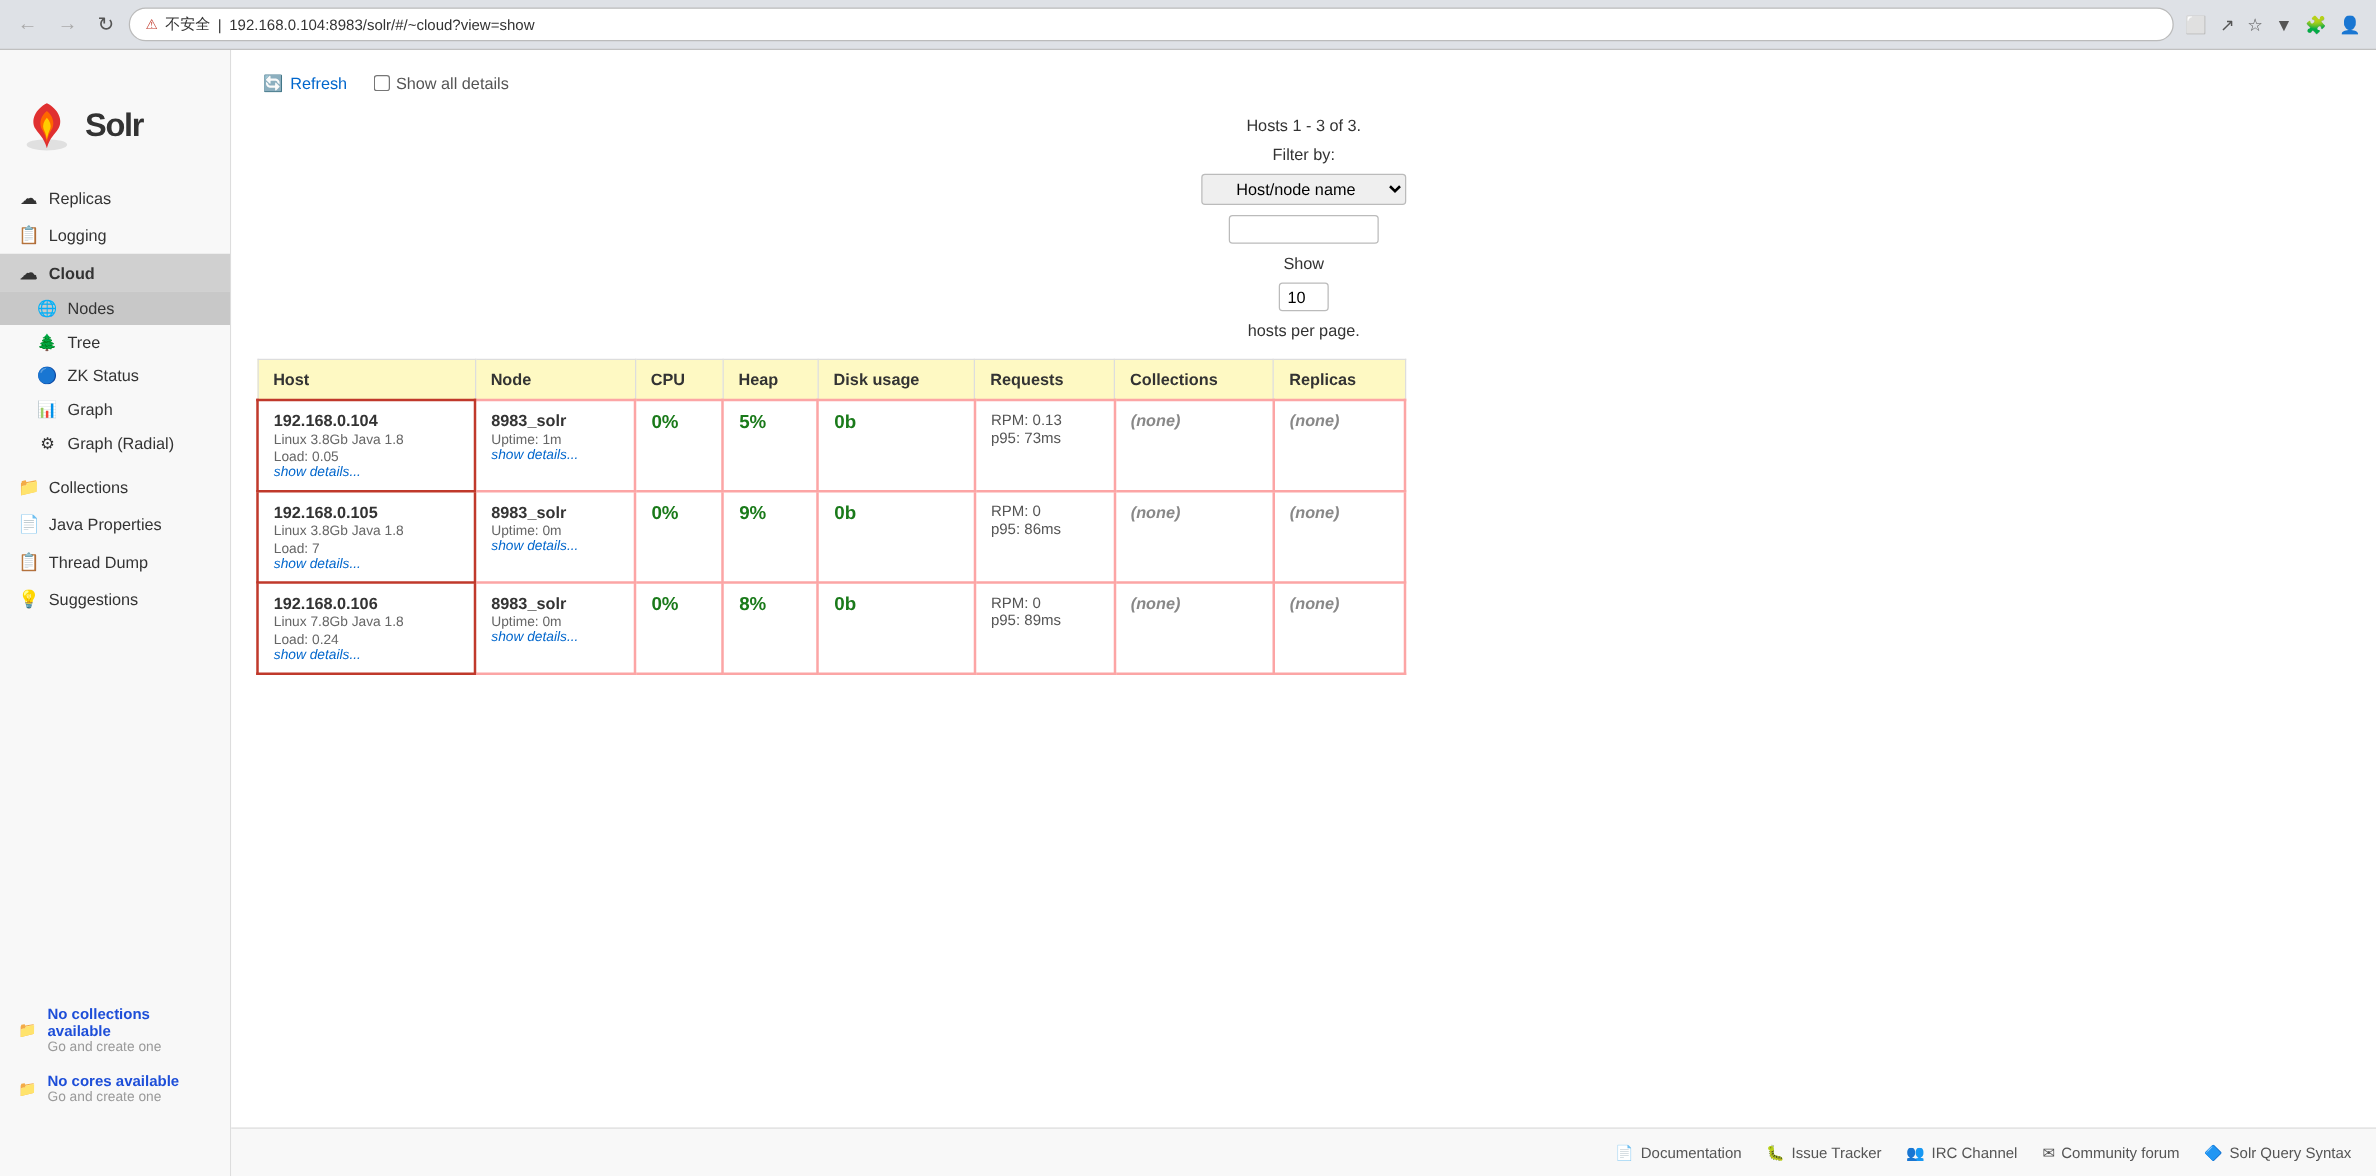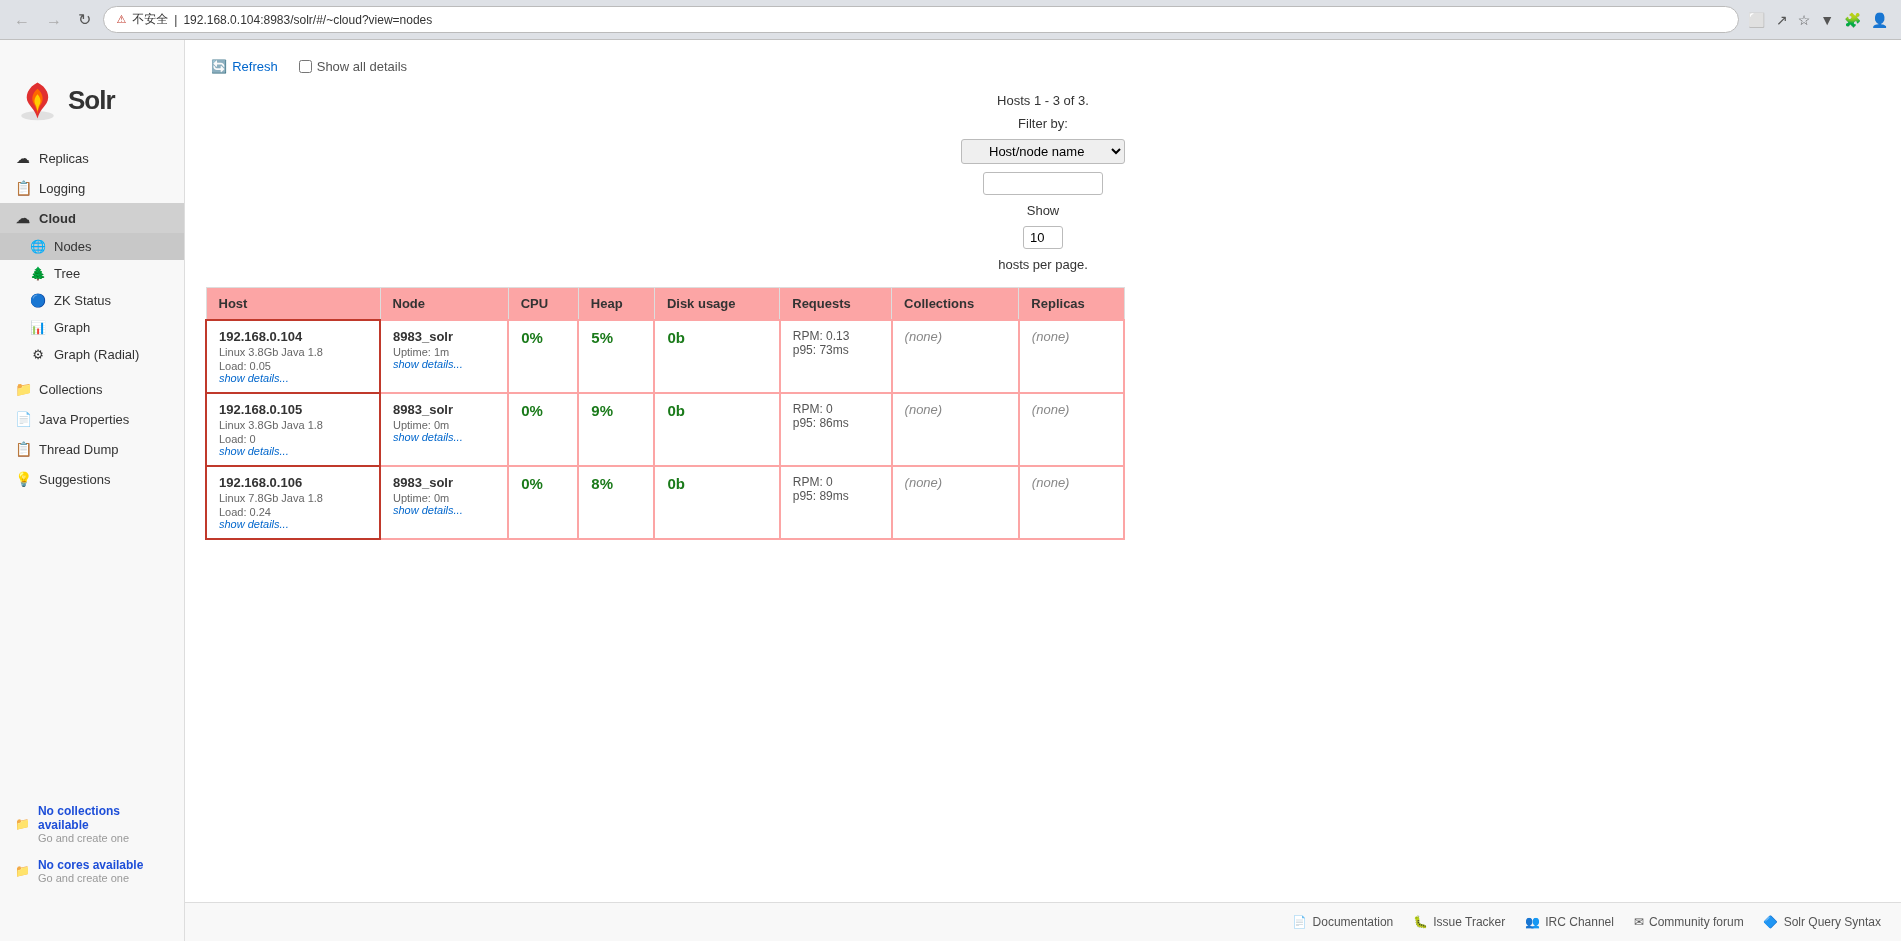--- a/index.html
+++ b/index.html
@@ -134,21 +134,21 @@
       padding: 3px 6px; border: 1px solid #bbb; border-radius: 3px; width: 120px; font-size: 13px;
     }
 
     
     .nodes-table {
       border-collapse: collapse;
       width: 100%;
       max-width: 920px;
     }
     .nodes-table th {
-      background: #fca5a5;
+      background: #fef9c3;
       border: 1px solid #ddd;
       padding: 8px 12px;
       text-align: left;
       font-weight: bold;
       font-size: 13px;
       color: #333;
     }
     .nodes-table td {
       border: 2px solid #fca5a5;
       padding: 8px 12px;
@@ -163,21 +163,21 @@
     .show-details-link { color: #0066cc; cursor: pointer; font-style: italic; font-size: 11px; }
 
     .node-name { font-weight: bold; font-size: 13px; }
     .node-uptime { font-size: 11px; color: #666; margin-top: 2px; }
 
     .value-green { color: #1a7a1a; font-weight: bold; font-size: 15px; }
     .value-zero { color: #1a7a1a; font-weight: bold; font-size: 15px; }
     .disk-value { color: #1a7a1a; font-weight: bold; font-size: 15px; }
 
     .requests-cell { font-size: 12px; color: #555; }
-    .none-cell { color: #888; font-style: italic; }
+    .none-cell { color: #888; font-style: italic; font-weight: bold; }
 
     
     .page-footer {
       background: #f8f8f8;
       border-top: 1px solid #ddd;
       padding: 12px 20px;
       display: flex;
       justify-content: flex-end;
       gap: 20px;
       align-items: center;
@@ -193,21 +193,21 @@
 <body>
 
 <div class="browser-chrome">
   <button class="browser-nav-btn disabled">←</button>
   <button class="browser-nav-btn disabled">→</button>
   <button class="browser-nav-btn">↻</button>
   <div class="address-bar">
     <span class="warning">⚠</span>
     <span>不安全</span>
     <span> | </span>
-    <span class="url-text">192.168.0.104:8983/solr/#/~cloud?view=nodes</span>
+    <span class="url-text">192.168.0.104:8983/solr/#/~cloud?view=show</span>
   </div>
   <div class="browser-actions">
     <button class="browser-action-btn">⬜</button>
     <button class="browser-action-btn">↗</button>
     <button class="browser-action-btn">☆</button>
     <button class="browser-action-btn">▼</button>
     <button class="browser-action-btn">🧩</button>
     <button class="browser-action-btn">👤</button>
   </div>
 </div>
@@ -352,21 +352,21 @@
     <div class="requests-cell">RPM: 0.13</div>
     <div class="requests-cell">p95: 73ms</div>
   </td>
               <td><span class="none-cell">(none)</span></td>
               <td><span class="none-cell">(none)</span></td>
             </tr>
             <tr>
               <td class="host-cell">
     <div class="host-ip">192.168.0.105</div>
     <div class="host-detail">Linux 3.8Gb Java 1.8</div>
-    <div class="host-detail">Load: 0</div>
+    <div class="host-detail">Load: 7</div>
     <div class="show-details-link">show details...</div>
   </td>
               <td>
     <div class="node-name">8983_solr</div>
     <div class="node-uptime">Uptime: 0m</div>
     <div class="show-details-link">show details...</div>
   </td>
               <td><span class="value-zero">0%</span></td>
               <td><span class="value-green">9%</span></td>
               <td><span class="disk-value">0b</span></td>

